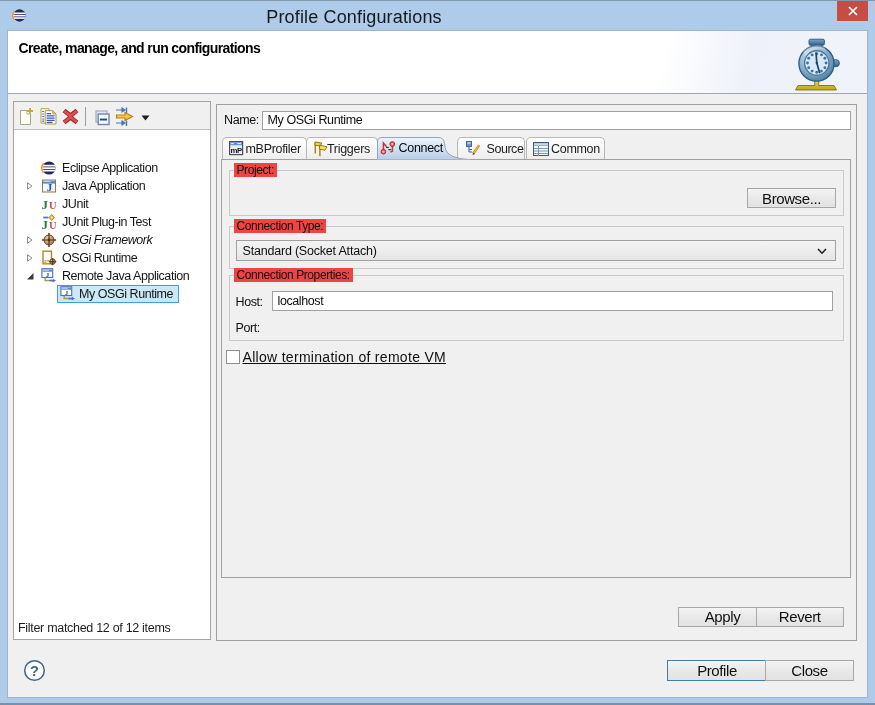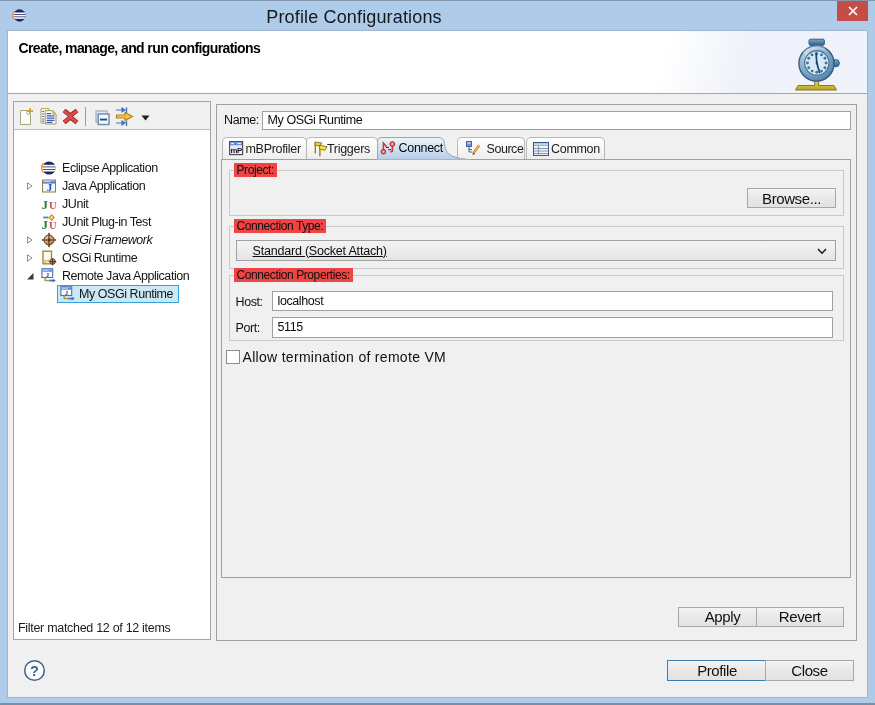--- a/index.html
+++ b/index.html
@@ -54,21 +54,21 @@
 
 #cbox { position:absolute; left:4.5px; top:54.5px; width:630px; height:419px; border:1px solid #a0a0a0; background:#f0f0f0; }
 .group { position:absolute; border:1px solid #c9c9c9; }
 .group .legend { position:absolute; top:-8px; left:4px; background:#ef4444; padding:0 3px; font-size:12px; color:#101010; letter-spacing:-0.4px; white-space:nowrap; }
 .tfield { position:absolute; background:#fff; border:1px solid #a0a0a0; font-size:12.5px; color:#0d0d0d; letter-spacing:-0.4px; }
 .tfield span { position:absolute; left:5px; top:2px; }
 .btn { position:absolute; background:linear-gradient(#f4f4f4,#e9e9e9 45%,#e2e2e2);
   border:1px solid #a7a7a7; font-size:15px; color:#101010; text-align:center; letter-spacing:-0.4px; }
 .flabel { position:absolute; font-size:12.5px; color:#101010; letter-spacing:-0.4px; }
 .combo { position:absolute; background:linear-gradient(#f3f3f3,#ececec 55%,#e4e4e4); border:1px solid #a0a0a0; font-size:12.5px; color:#0d0d0d; letter-spacing:-0.2px; }
-.combo > span { position:absolute; left:16px; top:3px;text-decoration:underline; }
+.combo > span { position:absolute; left:6px; top:3px; }
 
 #helpicon { position:absolute; left:14.5px; top:627.5px; }
 </style>
 </head>
 <body>
 <div id="frame"></div>
 <div id="titlebar">
   <div id="title">Profile Configurations</div>
   <svg id="eclipse-ico" class="abs" style="left:12px; top:7px;" width="15" height="15" viewBox="0 0 17 17">
     <circle cx="8.5" cy="8.5" r="7" fill="#23265e"></circle>
@@ -376,25 +376,22 @@
         </svg>
       </div>
       <div class="group" style="left:6.5px; top:115px; width:615px; height:65.5px;">
         <div class="legend">Connection Properties:</div>
       </div>
       <div class="flabel" style="left:13.5px; top:134.5px;">Host:</div>
       <div class="tfield" style="left:49.5px; top:131px; width:561px; height:20px;">
           <span>localhost</span>
         </div>
       <div class="flabel" style="left:13.5px; top:160.5px;">Port:</div>
-      <div class="tfield" style="left:49.5px; top:157px; width:561px; height:20.5px;">
-          <span>5115</span>
-        </div>
       <div style="position:absolute; left:4px; top:190px; width:14px; height:14px; background:#fff; border:1px solid #8d8d8d;"></div>
-      <div class="flabel" style="left:20.5px; top:188.5px; font-size:14px; letter-spacing:0.3px;">Allow termination of remote VM</div>
+      <div class="flabel" style="left:20.5px; top:188.5px; font-size:14px; letter-spacing:0.3px;text-decoration:underline;">Allow termination of remote VM</div>
     </div>
     <div class="btn" id="btn-apply" style="left:461px; top:502.5px; width:90px; height:19.5px; line-height:18px;">Apply</div>
     <div class="btn" id="btn-revert" style="left:539px; top:502.5px; width:88.5px; height:19.5px; line-height:18px;">Revert</div>
   </div>
   <svg id="helpicon" width="23" height="23" viewBox="0 0 23 23">
     <circle cx="11.5" cy="11.5" r="9.8" fill="#fdfdfd" stroke="#41628a" stroke-width="1.5"></circle>
     <text x="11.5" y="16.5" text-anchor="middle" font-size="14.5" font-weight="bold" fill="#41628a" font-family="Liberation Sans">?</text>
   </svg>
   <div class="btn" id="btn-profile" style="left:659px; top:629px; width:100px; height:21px; line-height:20px; border:1px solid #3c7fb1;">Profile</div>
   <div class="btn" id="btn-close" style="left:757px; top:629px; width:89px; height:21px; line-height:20px;">Close</div>

